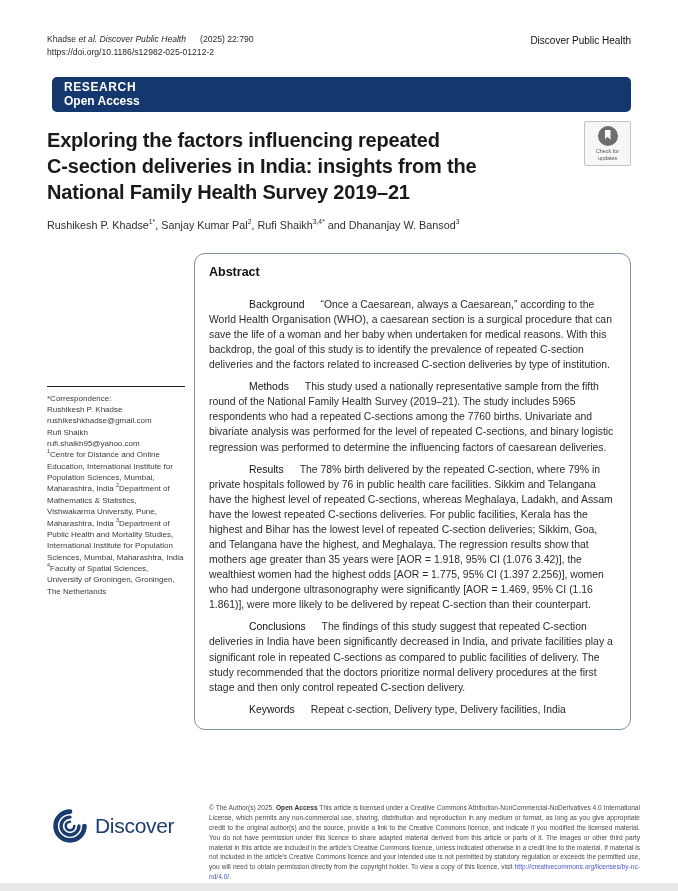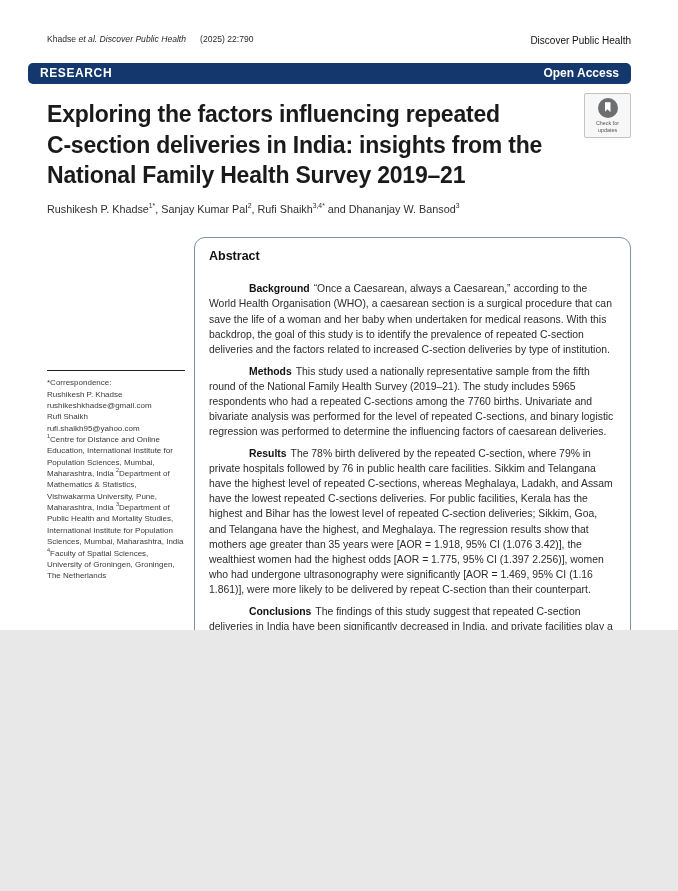--- a/index.html
+++ b/index.html
@@ -1,38 +1,38 @@
 <!DOCTYPE html>
 <html><head>
 <meta charset="utf-8">
 <style>
   * { margin:0; padding:0; box-sizing:border-box; }
   html,body { background:#e8e8e8; }
   .page {
-    width:678px; height:630px; background:#ffffff; position:relative;
+    width:678px; height:883px; background:#ffffff; position:relative;
     font-family:"Liberation Sans","DejaVu Sans",sans-serif; color:#231f20;
     margin:0 auto; overflow:hidden;
   }
   
   .header { display:flex; justify-content:space-between; align-items:flex-start; padding:33px 47px 0 47px; }
   .cite { font-size:8.6px; line-height:1.55; color:#2a2a2a; }
   .cite .ital { font-style:italic; }
   .cite .issue { margin-left:14px; }
   .journal-name { font-size:10px; font-weight:normal; color:#111; padding-top:2px; }
   
   .banner {
-    margin:17px 47px 0 28px; background:#14386e; border-radius:5px;
+    margin:17px 47px 0 52px; background:#14386e; border-radius:5px;
     display:flex; justify-content:space-between; align-items:flex-start;
-    padding:3px 12px 4px 12px; color:#ffffff;
+    padding:3px 12px 4px 12px; color:#ffffff;flex-direction:column;
   }
   .banner .res { font-size:12px; font-weight:bold; letter-spacing:.6px; }
   .banner .oa  { font-size:12px; font-weight:bold; }
   
   .title-wrap { position:relative; margin:15px 47px 0 47px; padding-right:56px; }
-  .title { font-size:23px; line-height:1.32; font-weight:bold; color:#1a1a1a; letter-spacing:-0.2px; }
+  .title { font-size:20px; line-height:1.32; font-weight:bold; color:#1a1a1a; letter-spacing:-0.2px; }
   .check-badge {
     position:absolute; top:-6px; right:0; width:47px; border:1px solid #c3c3c3;
     background:#f7f7f7; border-radius:2px; text-align:center; padding:4px 2px 3px 2px; cursor:pointer;
   }
   .check-badge .circ {
     width:20px; height:20px; border-radius:50%; background:#6d6e71; margin:0 auto 2px auto;
     position:relative;
   }
   .check-badge .circ::after {
     content:""; position:absolute; left:7px; top:4px; width:6px; height:10px; background:#ffffff;
@@ -47,37 +47,38 @@
   .sidebar { width:138px; flex:none; border-top:1.4px solid #231f20; padding-top:6px;
              font-size:8px; line-height:1.42; color:#3a3a3a; }
   .sidebar sup { font-size:5.5px; vertical-align:super; line-height:0; }
   .sb-line { display:block; }
   .abstract-box {
     flex:1; border:1.2px solid #7e90a6; border-radius:11px; padding:11px 14px 12px 14px;
   }
   .abs-heading { font-size:12.5px; font-weight:bold; color:#111; margin-bottom:18px; }
   .abs-sec { font-size:10.4px; line-height:1.45; color:#2b2b2b; margin-bottom:7px; }
   .abs-sec:last-child { margin-bottom:0; }
-  .abs-label { font-weight:bold; color:#111; margin-right:4px;padding-left:40px; }
+  .abs-label { font-weight:normal; color:#111; margin-right:16px;padding-left:40px; }
   
   .footer { position:absolute; left:53px; right:38px; top:803px; display:flex; gap:14px; align-items:flex-start; }
   .logo-block { flex:none; width:142px; display:flex; align-items:center; gap:8px; padding-top:6px; }
   .logo-text { font-size:21px; color:#1b3c6e; letter-spacing:-0.3px; }
   .license { flex:1; font-size:6.6px; line-height:1.5; color:#4a4a4a; text-align:justify; }
   .license .bold { font-weight:bold; color:#333; }
   .license a, .license .lnk { color:#4456c7; text-decoration:none; cursor:pointer; }
 </style>
 </head>
 <body>
 
 <div class="page">
 
   <div class="header">
     <div class="cite">
       <div><span>Khadse </span><span class="ital">et al. Discover Public Health</span><span class="issue">(2025) 22:790</span></div>
+      <div>https://doi.org/10.1186/s12982-025-01212-2</div>
     </div>
     <div class="journal-name">Discover Public Health</div>
   </div>
 
   <div class="banner">
     <span class="res">RESEARCH</span>
     <span class="oa">Open Access</span>
   </div>
 
   <div class="title-wrap">

